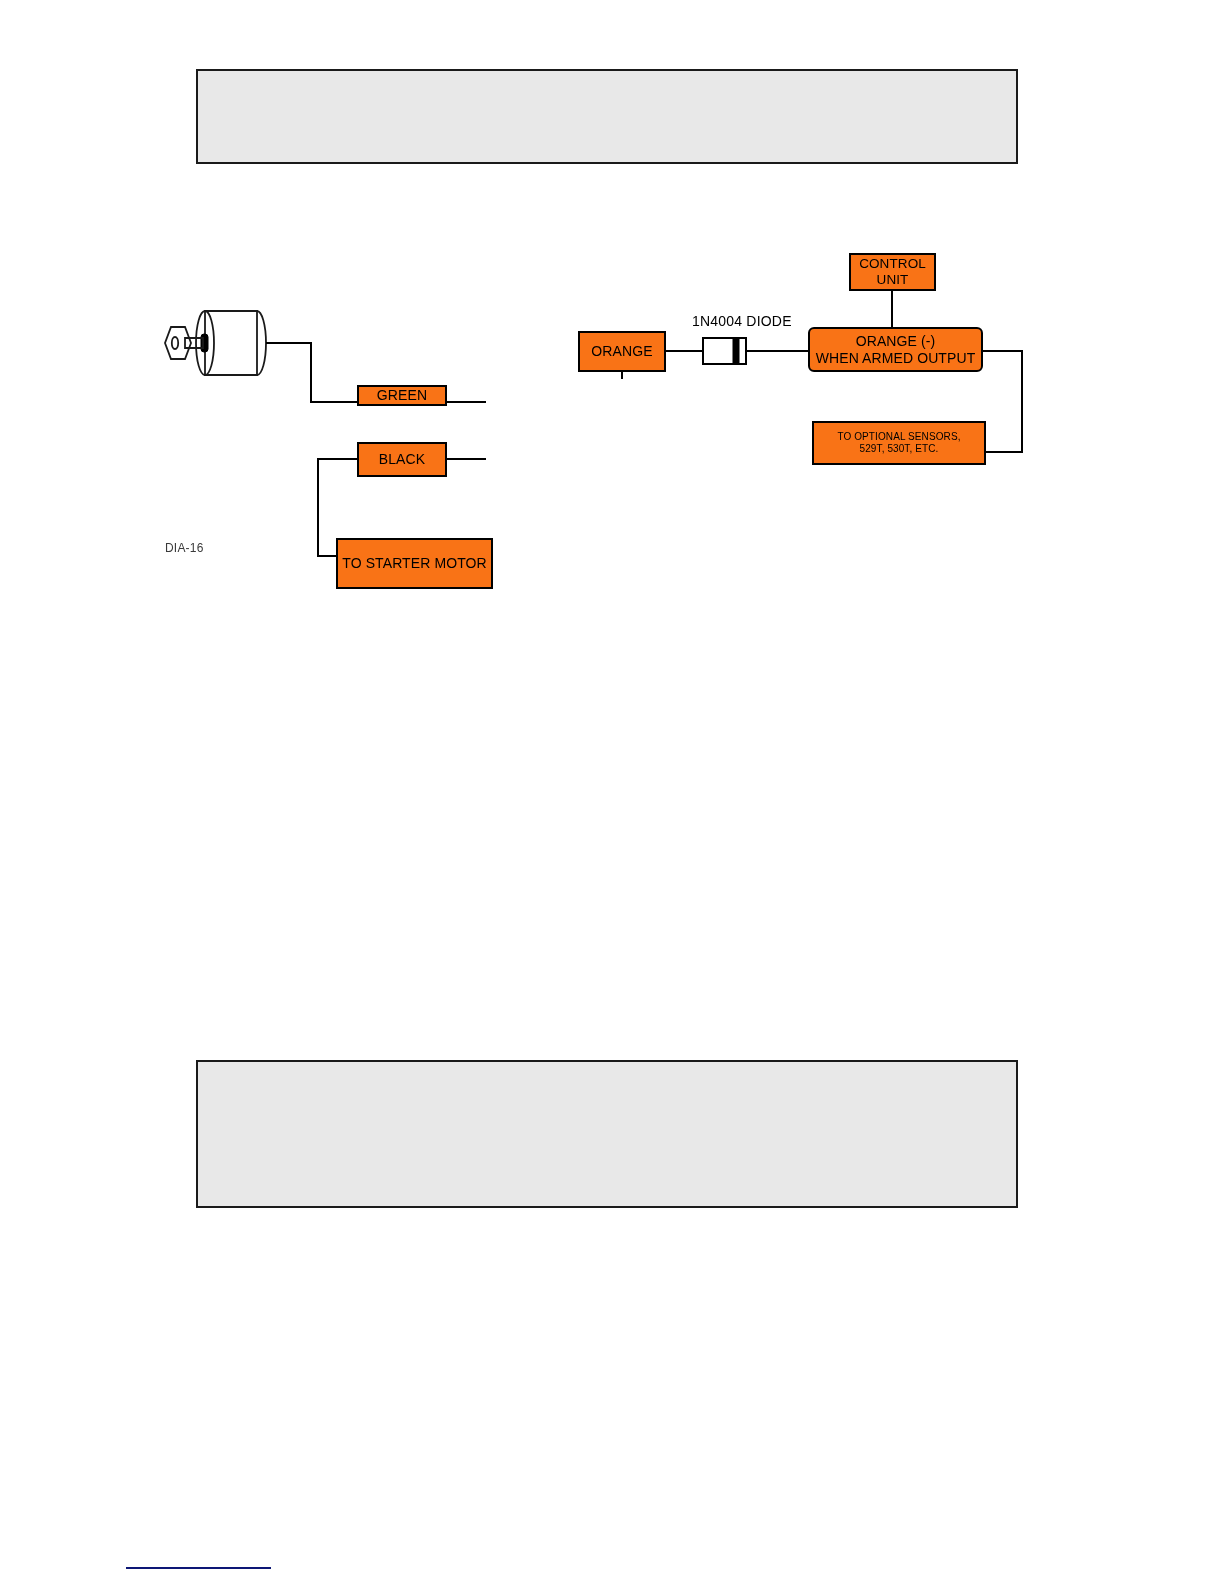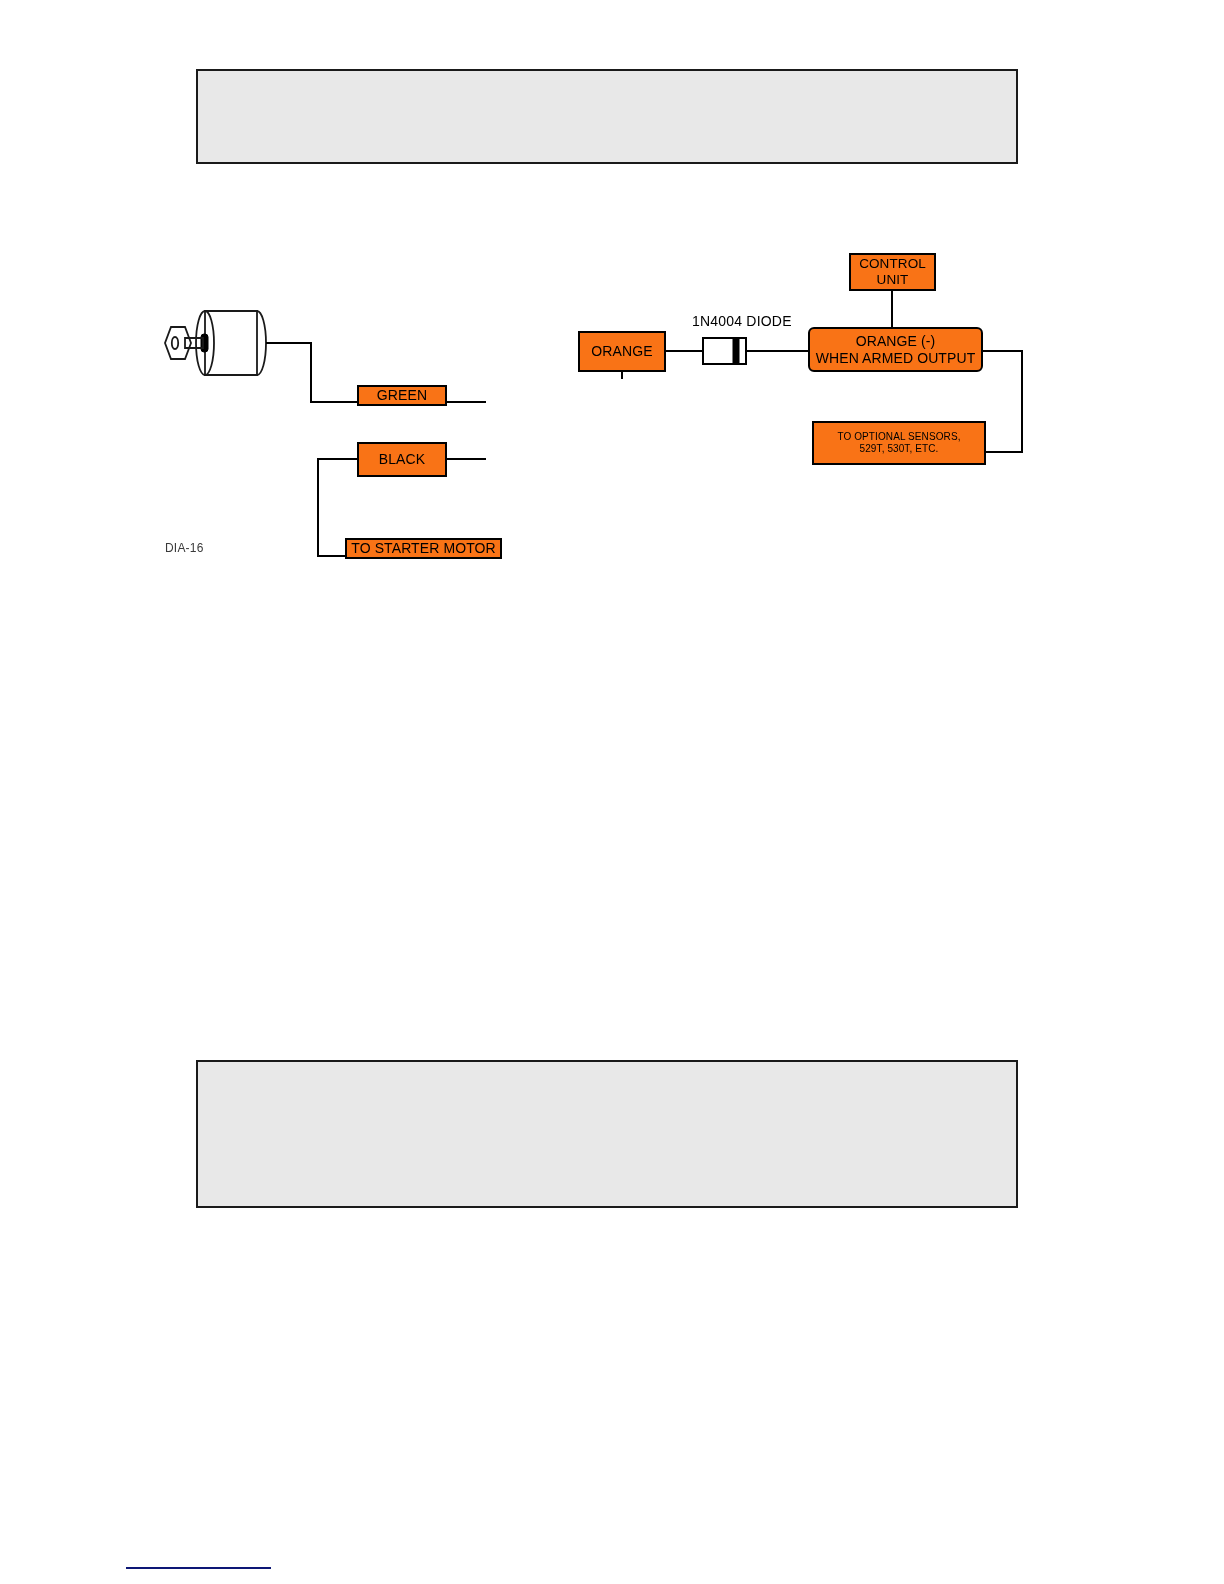--- a/index.html
+++ b/index.html
@@ -74,21 +74,21 @@
     text-align: center;
     line-height: 1.18;
     color: #000000;
     letter-spacing: .1px;
   }
   .node span { display: block; white-space: pre-line; }
 
   #node-green        { left: 357px; top: 385px; width: 90px;  height: 21px; font-size: 14px; }
   #node-black        { left: 357px; top: 442px; width: 90px;  height: 35px; font-size: 14px; }
   #node-relay        { left: 486px; top: 379px; width: 161px; height: 100px; font-size: 14px; }
-  #node-starter      { left: 345px; top: 538px; width: 157px; height: 21px; font-size: 14px; }
+  #node-starter      { left: 336px; top: 538px; width: 157px; height: 51px; font-size: 14px; }
   #node-orange       { left: 578px; top: 331px; width: 88px;  height: 41px; font-size: 14px; }
   #node-control      { left: 849px; top: 253px; width: 87px;  height: 38px; font-size: 13.5px; }
   #node-armed        { left: 808px; top: 327px; width: 175px; height: 45px; font-size: 14px; border-radius: 6px; }
   #node-sensors      { left: 812px; top: 421px; width: 174px; height: 44px; font-size: 10px; }
 
   
   .caption {
     position: absolute;
     color: #000000;
     white-space: nowrap;

